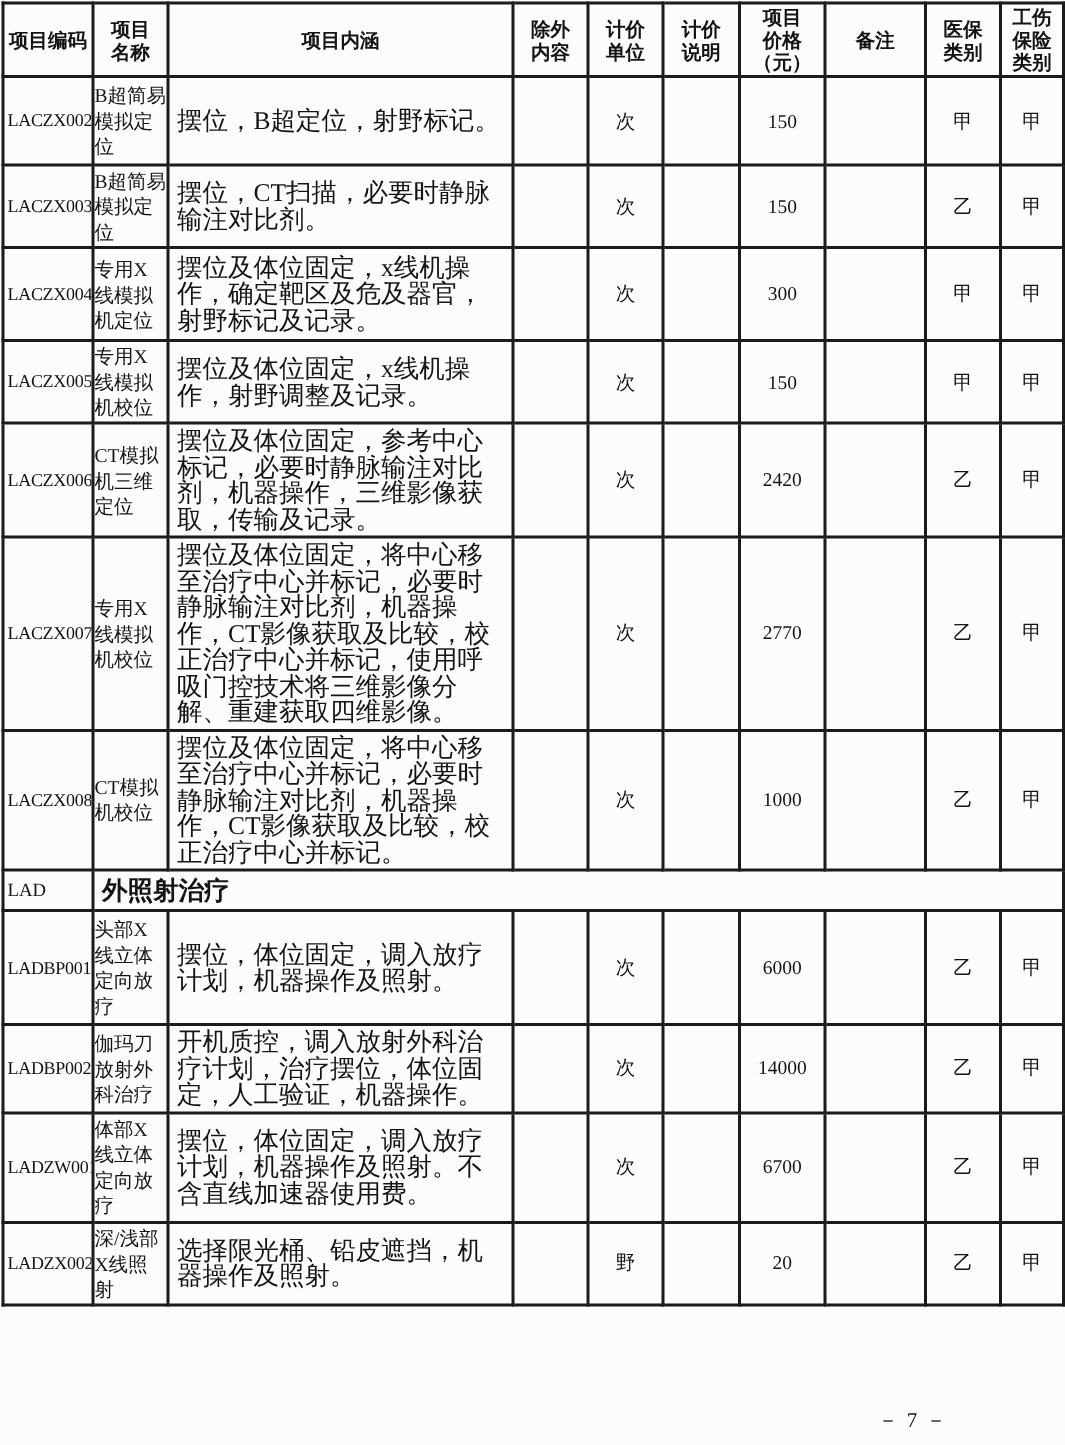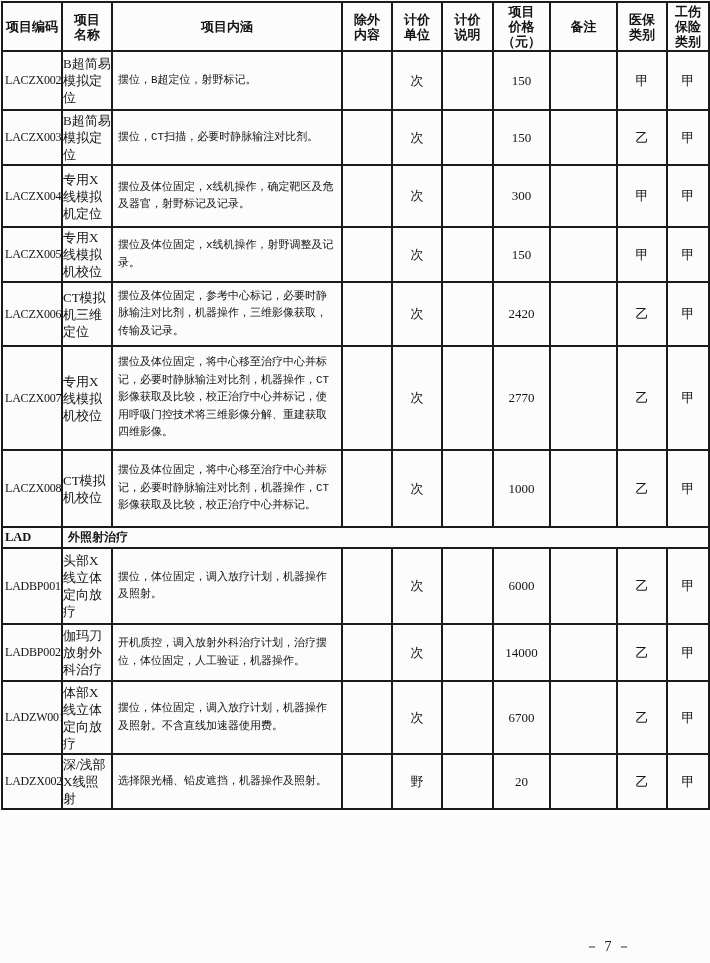--- a/index.html
+++ b/index.html
@@ -44,39 +44,38 @@
     padding: 1px 1px 1px 2px;
     letter-spacing: -0.2px;
   }
   .c-name {
     font-size: 13px;
     text-align: left;
     padding: 1px 0;
     line-height: 17px;
   }
   .c-content {
-    font-size: 11px;
+    font-size: 17px;
     text-align: left;
     padding: 2px 5px;
     line-height: 17.5px;
-    font-family: Liberation Mono, monospace;
   }
   .ctr {
     font-size: 13px;
     text-align: center;
     padding: 1px 2px;
   }
   .sec-code {
     font-size: 12.5px;
-    font-weight: bold;
+    font-weight: normal;
     text-align: left;
     padding: 1px 1px 1px 2px;
   }
   .sec-title {
-    font-size: 12px;
+    font-size: 17px;
     font-weight: bold;
     text-align: left;
     padding: 1px 5px;
   }
   .page-number {
     position: absolute;
     left: 585px;
     top: 938px;
     font-size: 14px;
     letter-spacing: 1px;

